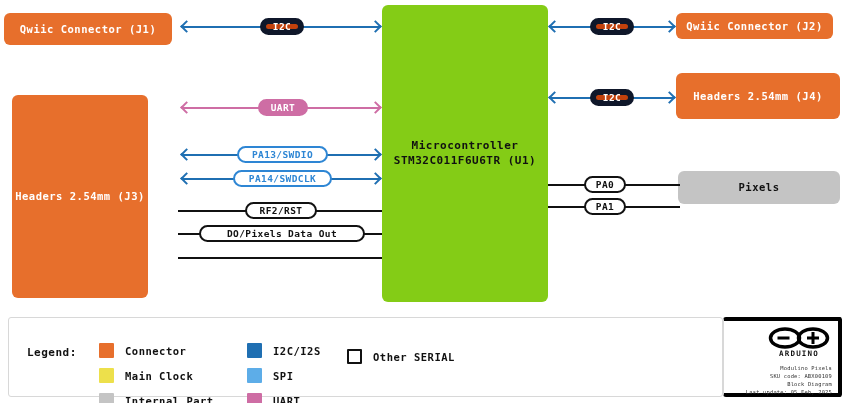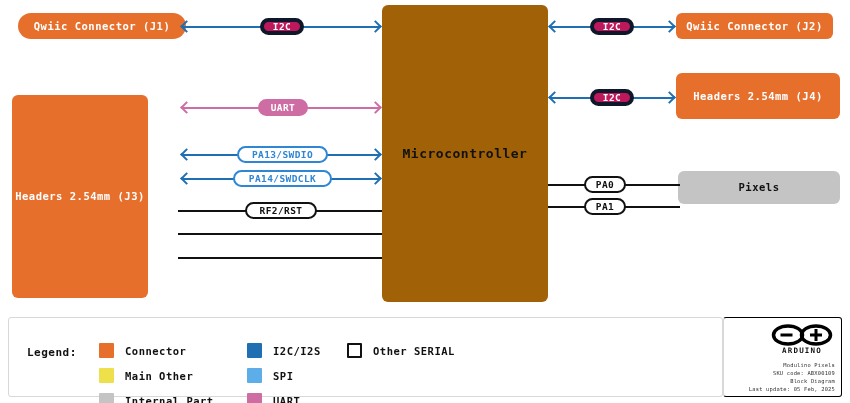--- a/index.html
+++ b/index.html
@@ -11,21 +11,21 @@
   }
   #canvas{position:absolute;left:0;top:0;width:850px;height:403px;}
   .blk{
     position:absolute;box-sizing:border-box;
     display:flex;align-items:center;justify-content:center;text-align:center;
     border-radius:6px;
     font-family:"DejaVu Sans Mono","Liberation Mono",monospace;
     font-weight:bold;letter-spacing:0.5px;line-height:1.35;
   }
   .blk.connector{background:#E76F2C;color:#ffffff;font-size:10.5px;}
-  .blk.mainpart{background:#a16207;color:#111111;font-size:13px;}
+  .blk.mainpart{background:#84cc16;color:#111111;font-size:11px;}
   .blk.internal{background:#C4C4C4;color:#111111;font-size:10.5px;}
 
   
   .line{position:absolute;height:0;border-top-width:2px;border-top-style:solid;}
   .line.i2c{border-top-color:#1F6FB2;}
   .line.uart{border-top-color:#CE6DA4;}
   .line.ser{border-top-color:#111111;}
 
   
   .arw{position:absolute;width:9px;height:9px;box-sizing:border-box;}
@@ -35,21 +35,21 @@
   .arw.r{transform:rotate(-135deg);}
 
   
   .pill{
     position:absolute;box-sizing:border-box;
     display:flex;align-items:center;justify-content:center;
     font-family:"DejaVu Sans Mono","Liberation Mono",monospace;
     font-weight:bold;font-size:9.5px;letter-spacing:0.4px;white-space:nowrap;
     border-radius:999px;height:17px;
   }
-  .pill.i2c-fill{background:#be185d;color:#ffffff;border:4px solid #0f172a;}
+  .pill.i2c-fill{background:#c2410c;color:#ffffff;border:6px solid #0f172a;}
   .pill.uart-fill{background:#CE6DA4;color:#ffffff;border:2px solid #CE6DA4;}
   .pill.i2c-out{background:#ffffff;color:#2E86D4;border:2px solid #2E86D4;}
   .pill.ser-out{background:#ffffff;color:#111111;border:2.5px solid #111111;}
 
   
   #legend{
     position:absolute;left:8px;top:317px;width:715px;height:80px;
     box-sizing:border-box;background:#ffffff;border:1px solid #d8d8d8;
     border-radius:3px;
   }
@@ -62,46 +62,47 @@
   .lsw{width:15px;height:15px;box-sizing:border-box;border-radius:1px;}
   .lsw.outline{background:#ffffff;border:2.5px solid #111111;}
   .ltxt{
     margin-left:11px;font-family:"DejaVu Sans Mono","Liberation Mono",monospace;
     font-weight:bold;font-size:10.5px;color:#111;letter-spacing:0.5px;white-space:nowrap;
   }
 
   
   #ardpanel{
     position:absolute;left:723px;top:317px;width:119px;height:80px;
-    box-sizing:border-box;background:#ffffff;border:1px solid #000000;
+    box-sizing:border-box;background:#ffffff;border:4px solid #000000;
     border-left:1px solid #d8d8d8;border-radius:3px;padding-left:12px;
   }
   #ardlogo{position:absolute;right:8px;top:6px;width:62px;height:22px;}
   #ardword{
     position:absolute;right:8px;top:28px;width:62px;text-align:center;
     font-family:"DejaVu Sans Mono","Liberation Mono",monospace;
     font-weight:bold;font-size:7.5px;letter-spacing:1.2px;color:#111;
   }
   .meta{
     position:absolute;right:6px;text-align:right;white-space:nowrap;
     font-family:"DejaVu Sans Mono","Liberation Mono",monospace;
     font-size:5.4px;color:#333;letter-spacing:0.2px;
   }
 </style>
 </head>
 <body>
 
 <div id="canvas">
 
-  <div class="blk connector" style="left:18px;top:13px;width:168px;height:26px;border-radius:13px;">Qwiic Connector (J1)</div>
+  <div class="blk connector" style="left:4px;top:13px;width:168px;height:32px;">Qwiic Connector (J1)</div>
 
   <div class="blk connector" style="left:12px;top:95px;width:136px;height:203px;">Headers 2.54mm (J3)</div>
 
   <div class="blk mainpart" style="left:382px;top:5px;width:166px;height:297px;flex-direction:column;">
     <span>Microcontroller</span>
+    <span>STM32C011F6U6TR (U1)</span>
   </div>
 
   <div class="blk connector" style="left:676px;top:13px;width:157px;height:26px;">Qwiic Connector (J2)</div>
 
   <div class="blk connector" style="left:676px;top:73px;width:164px;height:46px;">Headers 2.54mm (J4)</div>
 
   <div class="blk internal" style="left:678px;top:171px;width:162px;height:33px;flex-direction:column;">
     <span>Pixels</span>
   </div>
 
@@ -132,59 +133,60 @@
 
   <div class="line i2c" style="left:182px;top:178px;width:198px;"></div>
   <div class="arw i2c l" style="left:182px;top:173.5px;"></div>
   <div class="arw i2c r" style="left:371px;top:173.5px;"></div>
   <div class="pill i2c-out" style="left:233px;top:169.5px;width:99px;">PA14/SWDCLK</div>
 
   <div class="line ser" style="left:178px;top:210px;width:204px;"></div>
   <div class="pill ser-out" style="left:245px;top:201.5px;width:72px;">RF2/RST</div>
 
   <div class="line ser" style="left:178px;top:233px;width:204px;"></div>
+  <div class="pill ser-out" style="left:199px;top:224.5px;width:166px;">DO/Pixels Data Out</div>
 
   <div class="line ser" style="left:178px;top:257px;width:204px;"></div>
 
   <div class="line ser" style="left:548px;top:184px;width:132px;"></div>
   <div class="pill ser-out" style="left:584px;top:175.5px;width:42px;">PA0</div>
 
   <div class="line ser" style="left:548px;top:206px;width:132px;"></div>
   <div class="pill ser-out" style="left:584px;top:197.5px;width:42px;">PA1</div>
 
   <div id="legend">
     <div class="ltitle">Legend:</div>
 
     <div class="lrow" style="left:90px;top:25px;justify-content:flex-end;">
       <span class="lsw" style="background:#E76F2C;"></span>
       <span class="ltxt">Connector</span>
     </div>
     <div class="lrow" style="left:90px;top:50px;">
       <span class="lsw" style="background:#EDE04B;"></span>
-      <span class="ltxt">Main Other</span>
+      <span class="ltxt">Main Clock</span>
     </div>
     <div class="lrow" style="left:90px;top:75px;">
       <span class="lsw" style="background:#C4C4C4;"></span>
       <span class="ltxt">Internal Part</span>
     </div>
 
     <div class="lrow" style="left:238px;top:25px;">
       <span class="lsw" style="background:#1F6FB2;"></span>
       <span class="ltxt">I2C/I2S</span>
     </div>
     <div class="lrow" style="left:238px;top:50px;">
       <span class="lsw" style="background:#5DADE8;"></span>
       <span class="ltxt">SPI</span>
     </div>
     <div class="lrow" style="left:238px;top:75px;">
       <span class="lsw" style="background:#CE6DA4;"></span>
       <span class="ltxt">UART</span>
     </div>
 
-    <div class="lrow" style="left:338px;top:25px;">
+    <div class="lrow" style="left:338px;top:31px;">
       <span class="lsw outline"></span>
       <span class="ltxt">Other SERIAL</span>
     </div>
   </div>
 
   <div id="ardpanel">
     <svg id="ardlogo" viewBox="0 0 124 44">
       <g fill="none" stroke="#000000" stroke-width="7">
         <ellipse cx="34" cy="22" rx="29" ry="18"></ellipse>
         <ellipse cx="90" cy="22" rx="29" ry="18"></ellipse>

